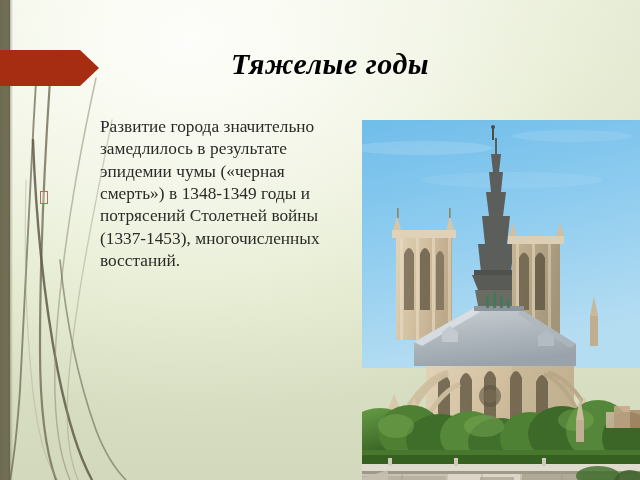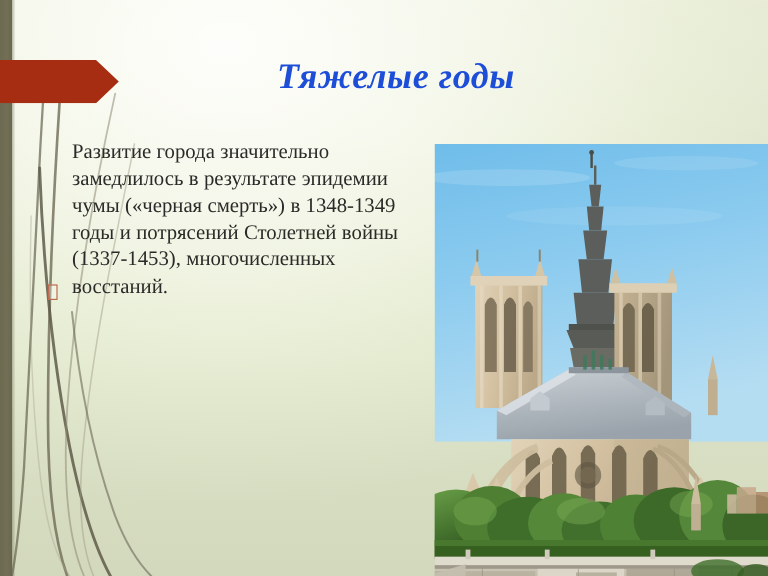--- a/index.html
+++ b/index.html
@@ -65,35 +65,36 @@
 
   
   .title {
     position: absolute;
     left: 180px; top: 47px;
     width: 300px;
     text-align: center;
     font-size: 30px;
     font-weight: bold;
     font-style: italic;
-    color: #1d4ed8;
+    color: #000000;
     letter-spacing: 0.5px;
     line-height: 1.1;
     white-space: nowrap;
   }
 
   
   .body-block {
     position: absolute;
     left: 40px; top: 116px;
     width: 310px;
   }
   .bullet-row {
     display: flex;
-    align-items: flex-end;
+    align-items: center;
+    gap: 40px;
   }
   .bullet-mark {
     flex: 0 0 auto;
     width: 8px;
     height: 13px;
     margin-top: 7px;
     margin-right: 12px;
     border: 1.4px solid #bd6a4f;
     background: rgba(255,255,255,0.25);
     box-sizing: border-box;

